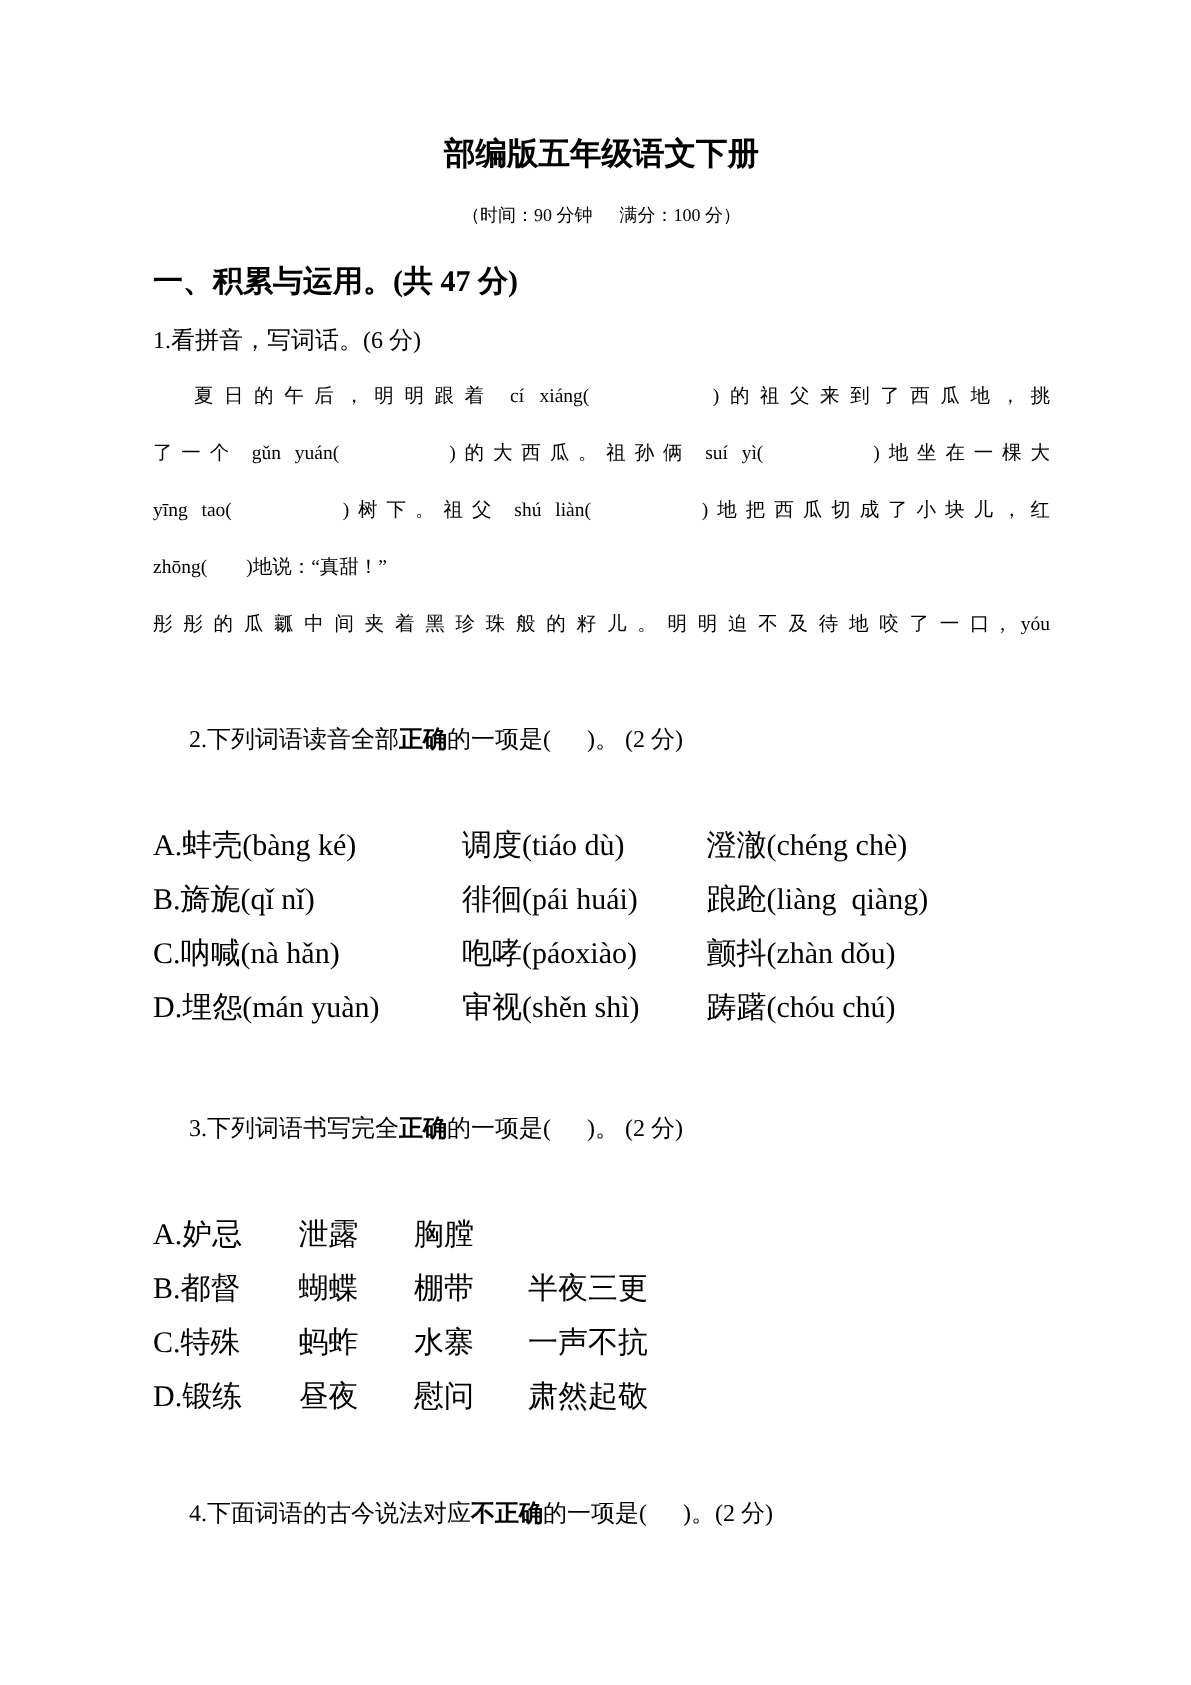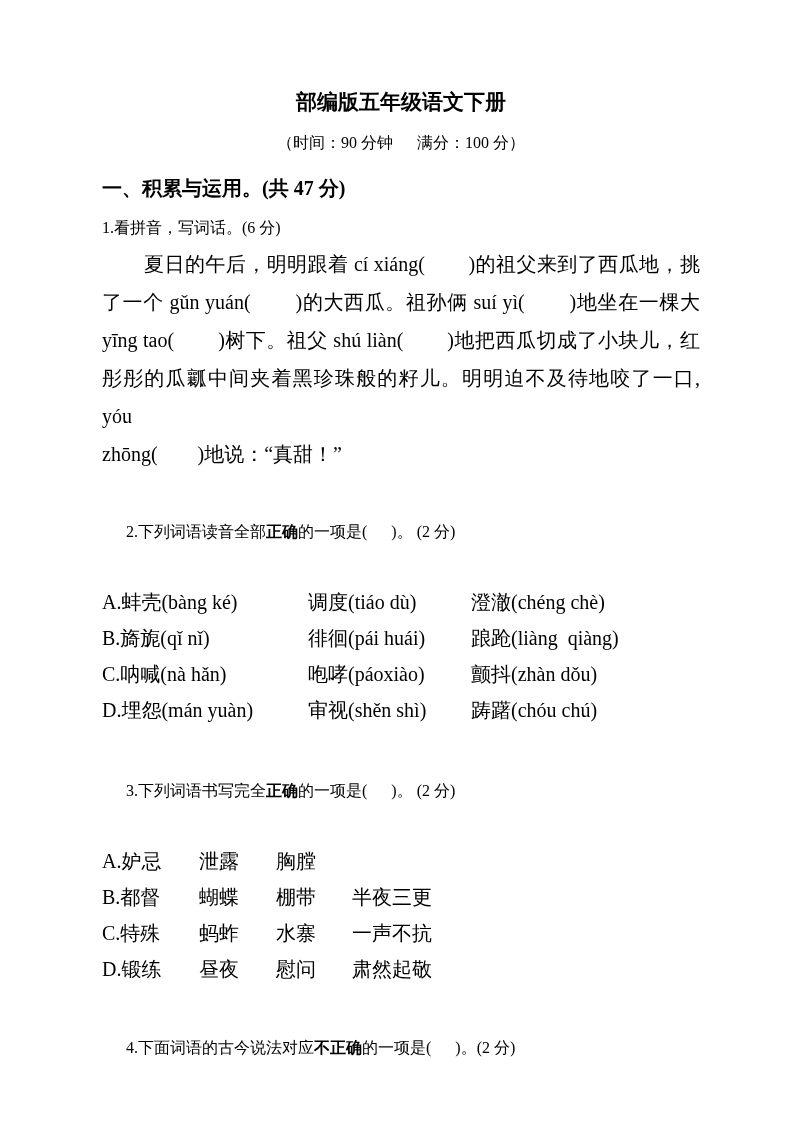--- a/index.html
+++ b/index.html
@@ -32,38 +32,38 @@
   .doc-subtitle {
     text-align: center;
     font-size: 29px;
     font-weight: bold;
     line-height: 44px;
     margin: 14px 0 0 0;
     letter-spacing: 1px;
   }
   .doc-meta {
     text-align: center;
-    font-size: 16px;
+    font-size: 12px;
     line-height: 30px;
     margin: 10px 0 0 0;
   }
   .section-heading {
     font-size: 20px;
     font-weight: bold;
     line-height: 32px;
     margin: 14px 0 0 0;
   }
   .stem {
     font-size: 16px;
     line-height: 35px;
     margin-top: 2px;
   }
   .bold { font-weight: bold; }
   .para-line {
-    font-size: 20px;
+    font-size: 13px;
     line-height: 38px;
   }
   .jline {
     text-align: justify;
     text-align-last: justify;
   }
   .para-line.first { text-indent: 2.1em; }
   .opt-row {
     display: grid;
     font-size: 20px;
@@ -85,22 +85,22 @@
 
   <div class="doc-meta t">（时间：90 分钟      满分：100 分）</div>
 
   <div class="section-heading t">一、积累与运用。(共 47 分)</div>
 
   <div class="q-block q1">
     <div class="stem t">1.看拼音，写词话。(6 分)</div>
     <div class="para-line first jline t">夏日的午后，明明跟着 cí xiáng(        )的祖父来到了西瓜地，挑</div>
     <div class="para-line jline t">了一个 gǔn yuán(        )的大西瓜。祖孙俩 suí yì(        )地坐在一棵大</div>
     <div class="para-line jline t">yīng tao(        )树下。祖父 shú liàn(        )地把西瓜切成了小块儿，红</div>
+    <div class="para-line t">zhōng(        )地说：“真甜！”</div>
     <div class="para-line jline t">彤彤的瓜瓤中间夹着黑珍珠般的籽儿。明明迫不及待地咬了一口, yóu</div>
-    <div class="para-line t">zhōng(        )地说：“真甜！”</div>
   </div>
 
   <div class="q-block q2">
     <div class="stem t">
       <span>2.下列词语读音全部</span><span class="bold">正确</span><span>的一项是(      )。 (2 分)</span>
     </div>
     <div class="opt-row q2-row">
       <span class="t">A.蚌壳(bàng ké)</span>
       <span class="t">调度(tiáo dù)</span>
       <span class="t">澄澈(chéng chè)</span>

